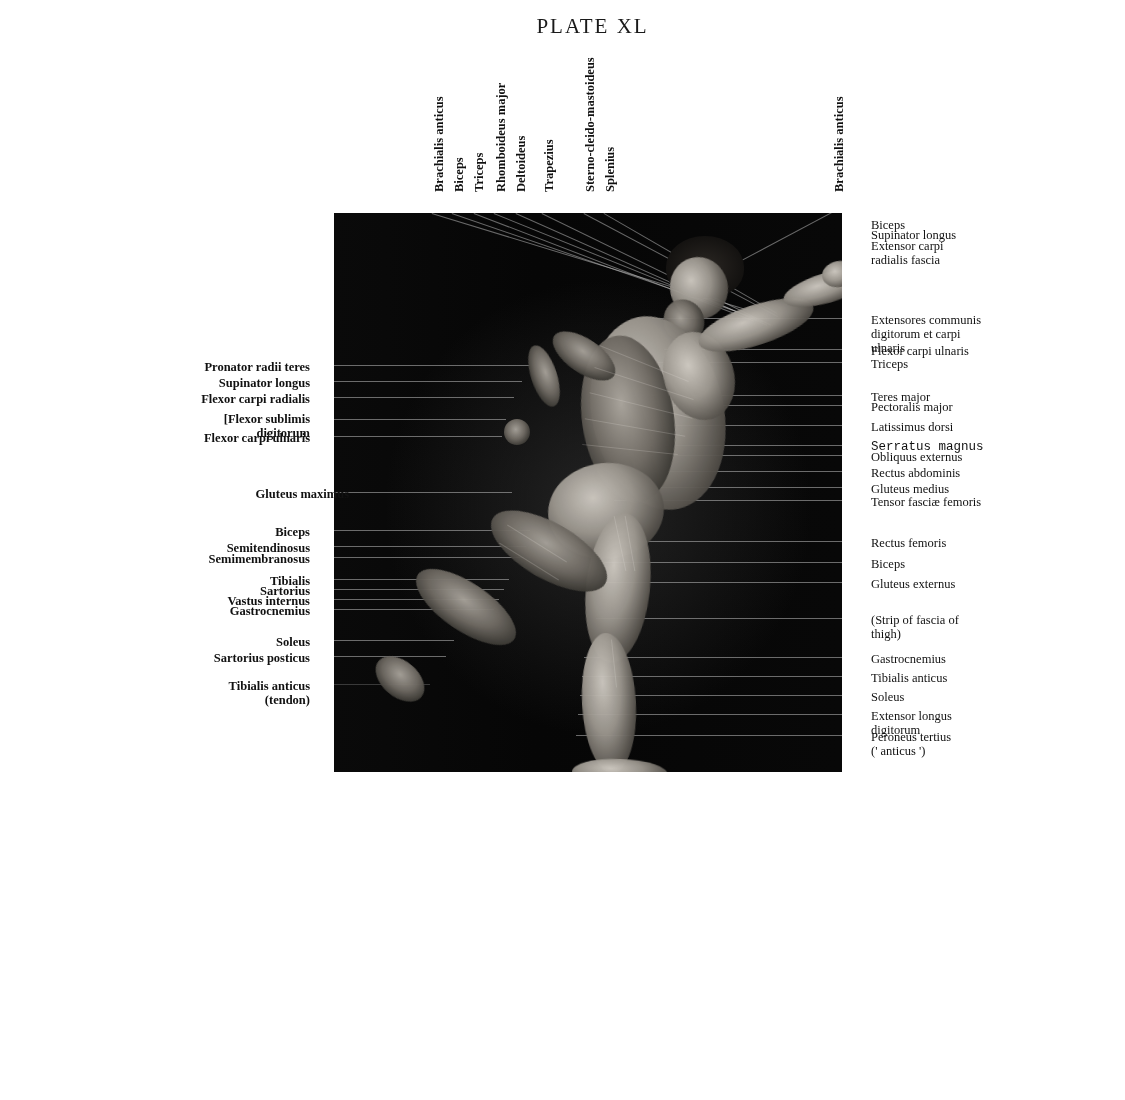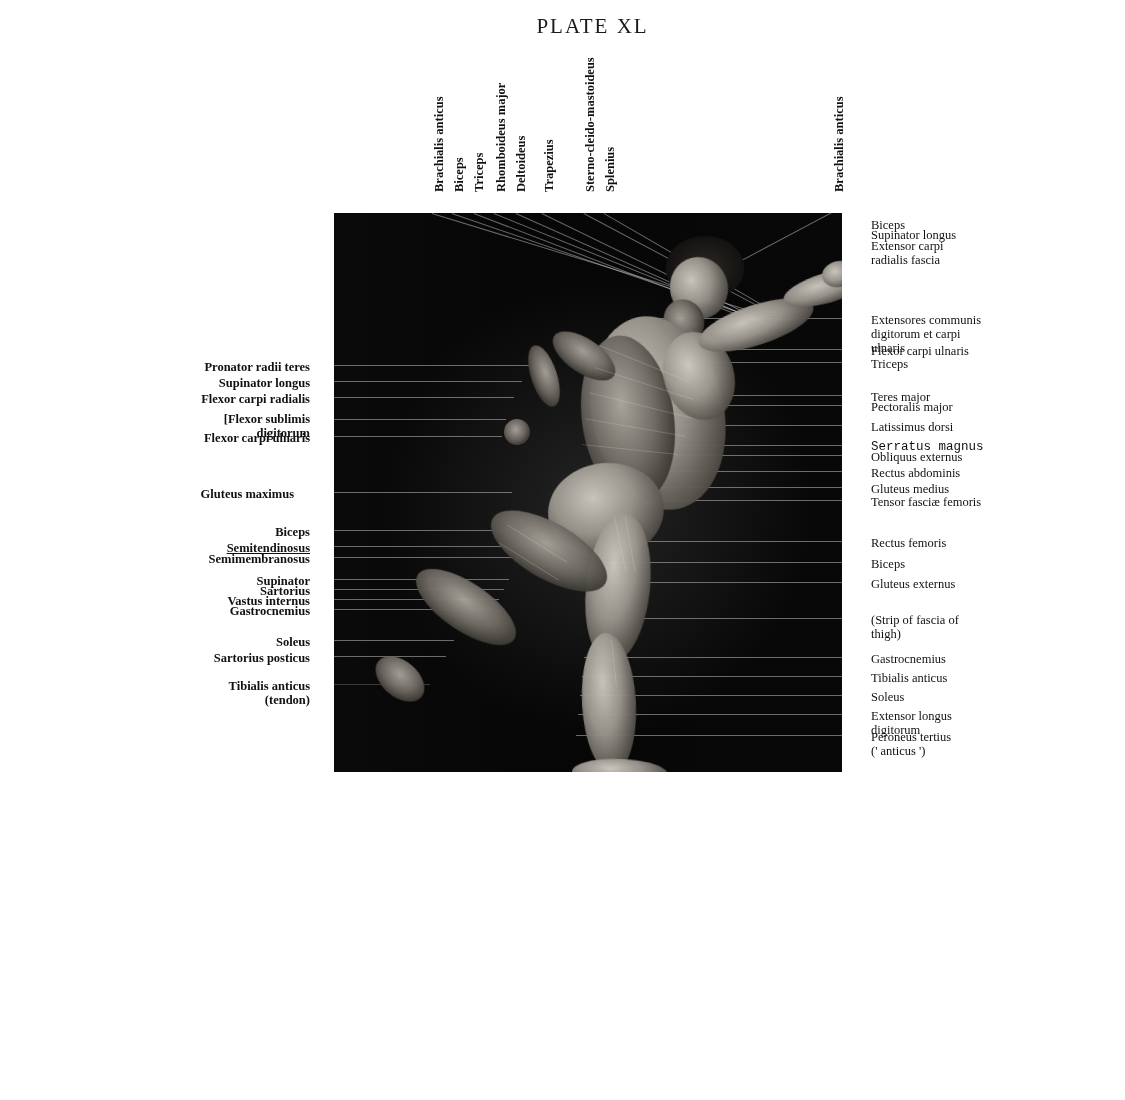--- a/index.html
+++ b/index.html
@@ -222,25 +222,25 @@
       <div class="vlabel" style="left: 802px; top: 192px;">Brachialis anticus</div>
     </div>
 
   <div id="left-labels">
       <div class="label left bold" style="right: 845px; top: 360px;">Pronator radii teres</div>
       <div class="label left bold" style="right: 845px; top: 376px;">Supinator longus</div>
       <div class="label left bold" style="right: 845px; top: 392px;">Flexor carpi radialis</div>
       <div class="label left bold" style="right: 845px; top: 412px;">[Flexor sublimis
    digitorum</div>
       <div class="label left bold" style="right: 845px; top: 431px;">Flexor carpi ulnaris</div>
-      <div class="label left bold" style="right: 861px; top: 487px;">Gluteus maximus</div>
+      <div class="label left bold" style="right: 806px; top: 487px;">Gluteus maximus</div>
       <div class="label left bold" style="right: 845px; top: 525px;">Biceps</div>
-      <div class="label left bold" style="right: 845px; top: 541px; text-decoration: underline;">Semitendinosus</div>
+      <div class="label left bold" style="right: 845px; top: 541px;">Semitendinosus</div>
       <div class="label left bold" style="right: 845px; top: 552px;">Semimembranosus</div>
-      <div class="label left bold" style="right: 845px; top: 574px;">Supinator</div>
+      <div class="label left bold" style="right: 845px; top: 574px;">Tibialis</div>
       <div class="label left bold" style="right: 845px; top: 584px;">Sartorius</div>
       <div class="label left bold" style="right: 845px; top: 594px;">Vastus internus</div>
       <div class="label left bold" style="right: 845px; top: 604px;">Gastrocnemius</div>
       <div class="label left bold" style="right: 845px; top: 635px;">Soleus</div>
       <div class="label left bold" style="right: 845px; top: 651px;">Sartorius posticus</div>
       <div class="label left bold" style="right: 845px; top: 679px;">Tibialis anticus
   (tendon)</div>
     </div>
 
   <div id="right-labels">

